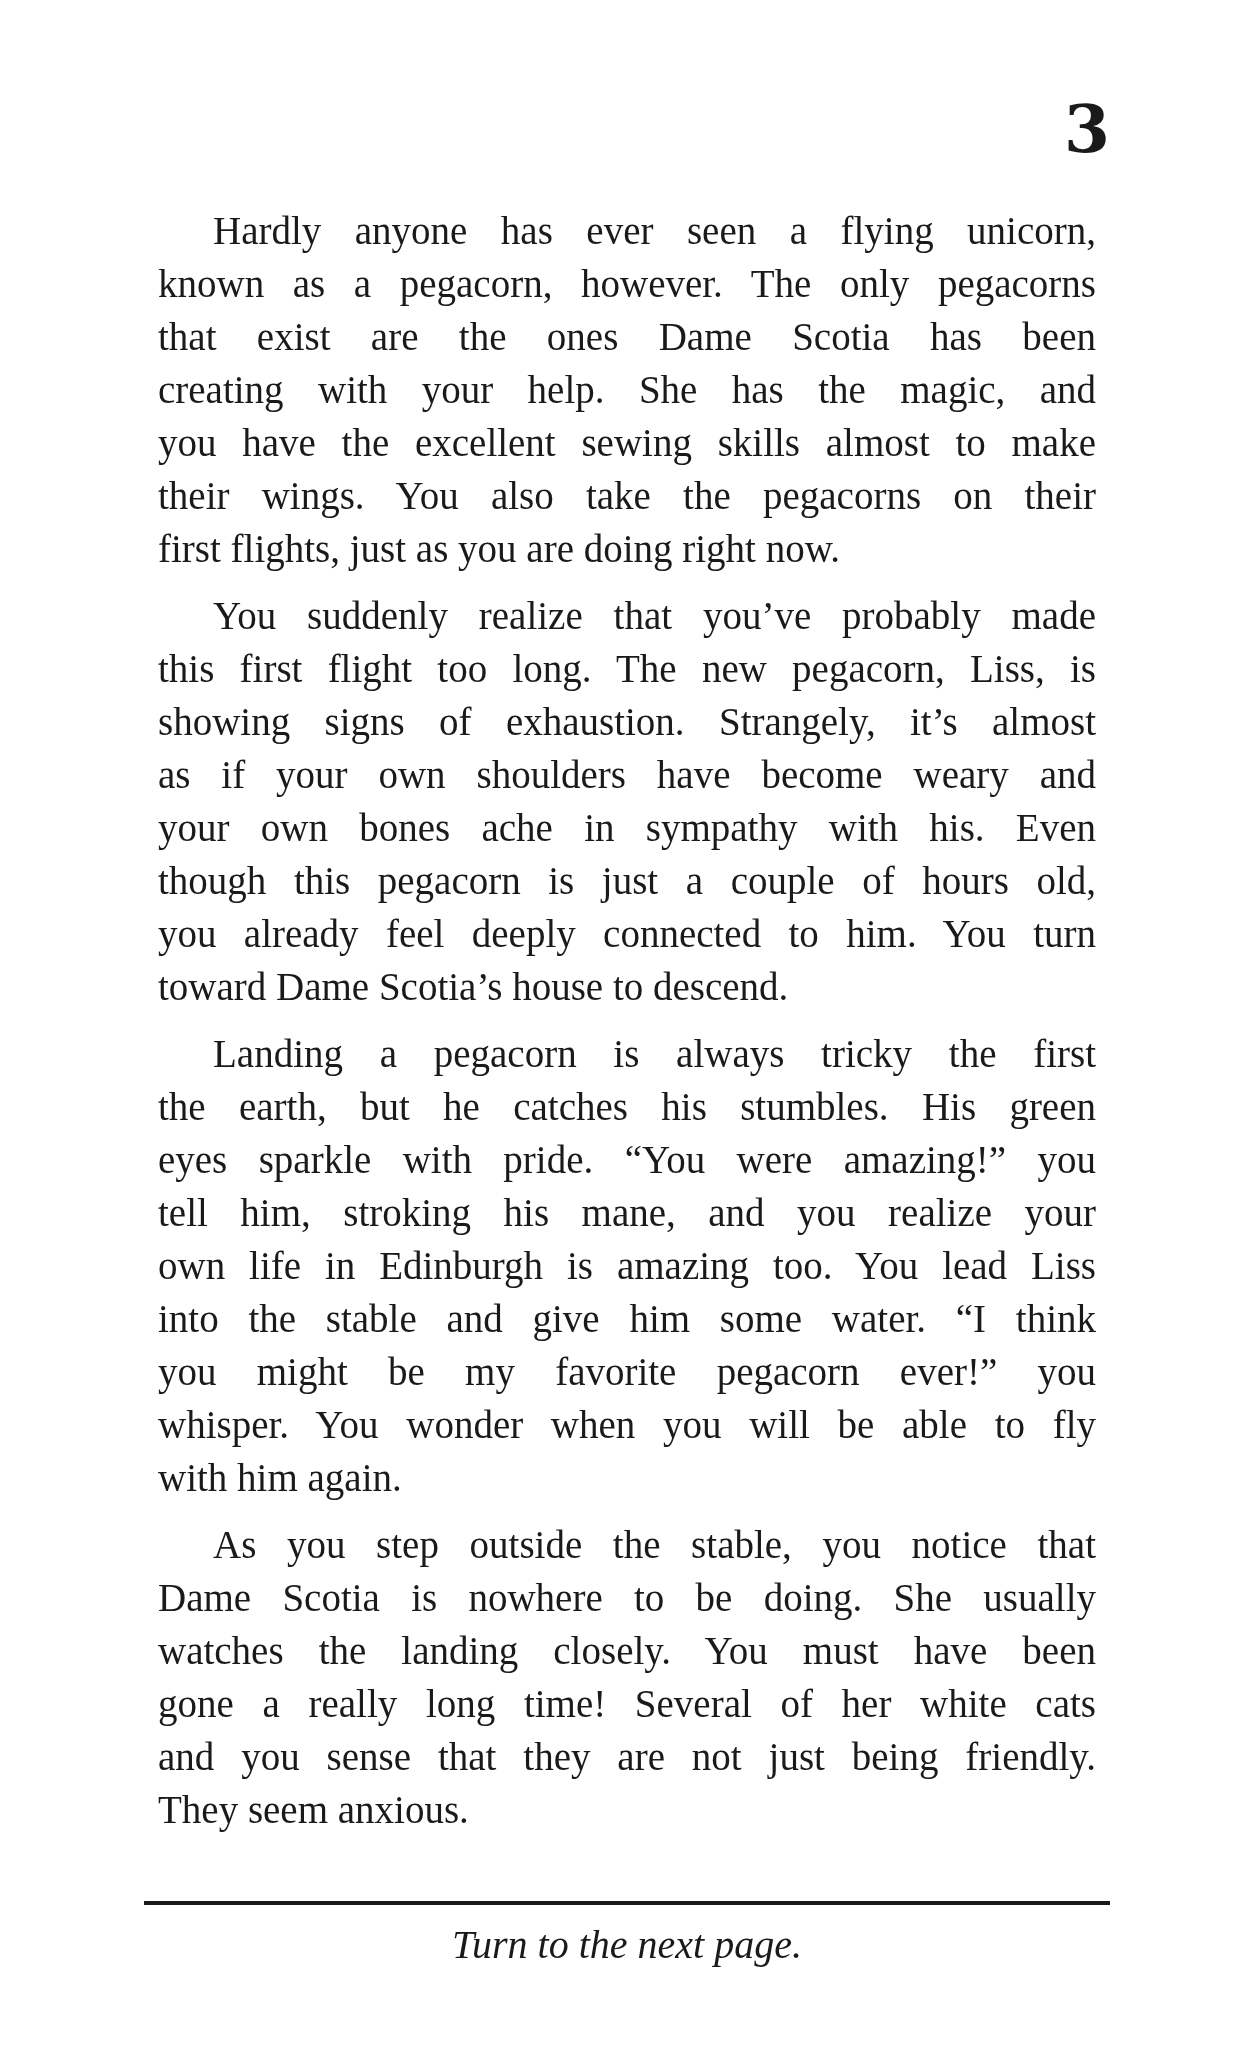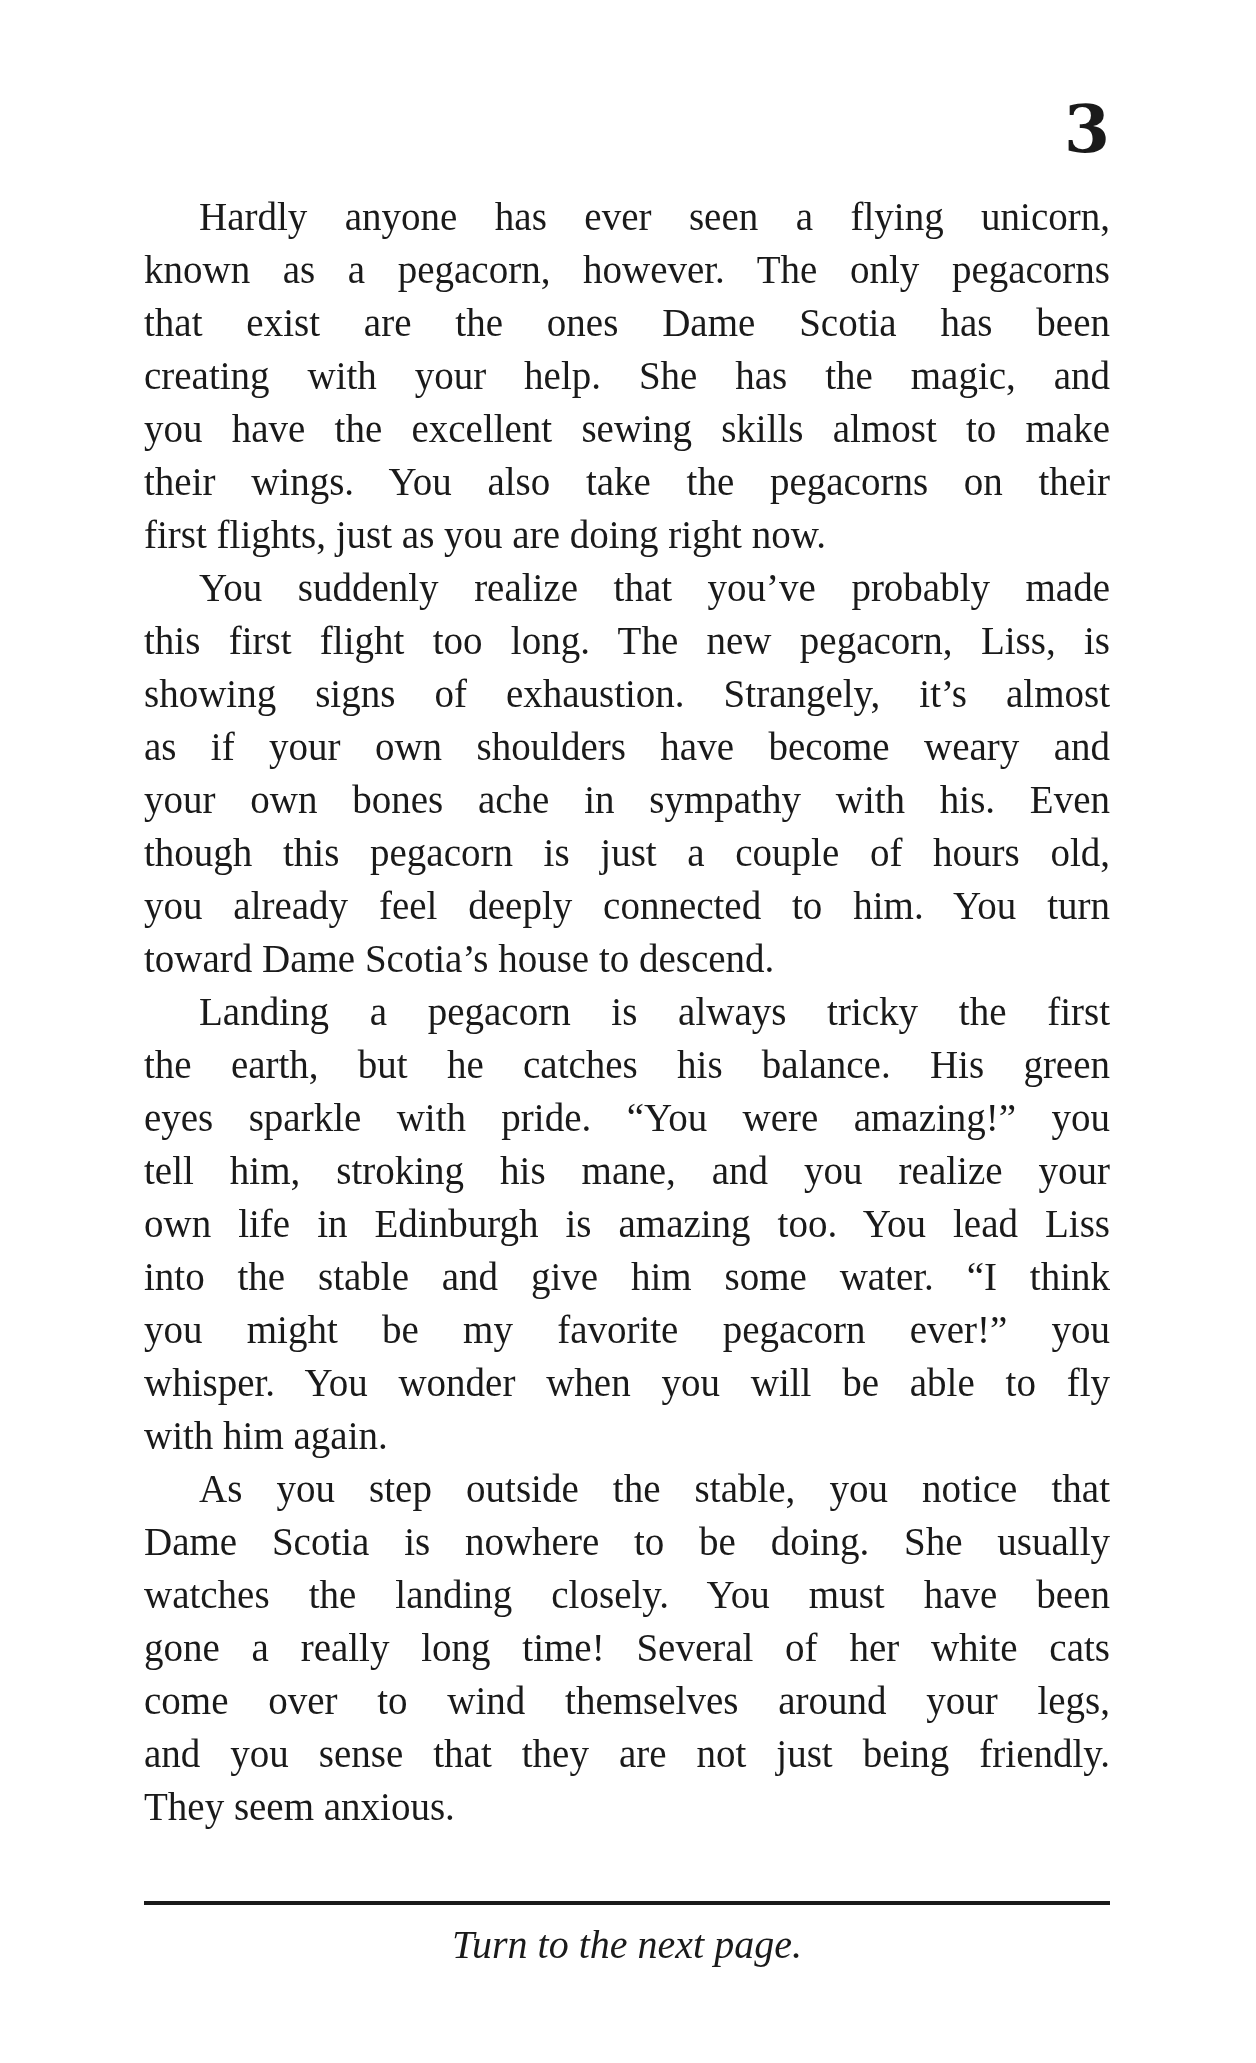--- a/index.html
+++ b/index.html
@@ -28,21 +28,21 @@
     line-height: 65px;
   }
   .body-text {
     position: absolute;
     top: 190px;
     left: 144px;
     width: 966px;
     font-size: 39px;
     line-height: 53px;
   }
-  .paragraph { margin: 0; }
+  .paragraph { margin: 14px; }
   .line {
     text-align: justify;
     text-align-last: justify;
     white-space: normal;
     height: 53px;
     overflow: visible;
   }
   .line.first { text-indent: 55px; }
   .line.last  { text-align-last: left; }
   .divider {
@@ -88,35 +88,34 @@
         <div class="line">this first flight too long. The new pegacorn, Liss, is</div>
         <div class="line">showing signs of exhaustion. Strangely, it’s almost</div>
         <div class="line">as if your own shoulders have become weary and</div>
         <div class="line">your own bones ache in sympathy with his. Even</div>
         <div class="line">though this pegacorn is just a couple of hours old,</div>
         <div class="line">you already feel deeply connected to him. You turn</div>
         <div class="line last">toward Dame Scotia’s house to descend.</div>
       </div>
       <div class="paragraph">
         <div class="line first">Landing a pegacorn is always tricky the first</div>
-        <div class="line">the earth, but he catches his balance. His green</div>
+        <div class="line">the earth, but he catches his stumbles. His green</div>
         <div class="line">eyes sparkle with pride. “You were amazing!” you</div>
         <div class="line">tell him, stroking his mane, and you realize your</div>
         <div class="line">own life in Edinburgh is amazing too. You lead Liss</div>
         <div class="line">into the stable and give him some water. “I think</div>
         <div class="line">you might be my favorite pegacorn ever!” you</div>
         <div class="line">whisper. You wonder when you will be able to fly</div>
         <div class="line last">with him again.</div>
       </div>
       <div class="paragraph">
         <div class="line first">As you step outside the stable, you notice that</div>
         <div class="line">Dame Scotia is nowhere to be doing. She usually</div>
         <div class="line">watches the landing closely. You must have been</div>
         <div class="line">gone a really long time! Several of her white cats</div>
-        <div class="line">come over to wind themselves around your legs,</div>
         <div class="line">and you sense that they are not just being friendly.</div>
         <div class="line last">They seem anxious.</div>
       </div>
     </div>
 
   <div class="divider"></div>
 
   <div class="footer">Turn to the next page.</div>
 </div>
 

